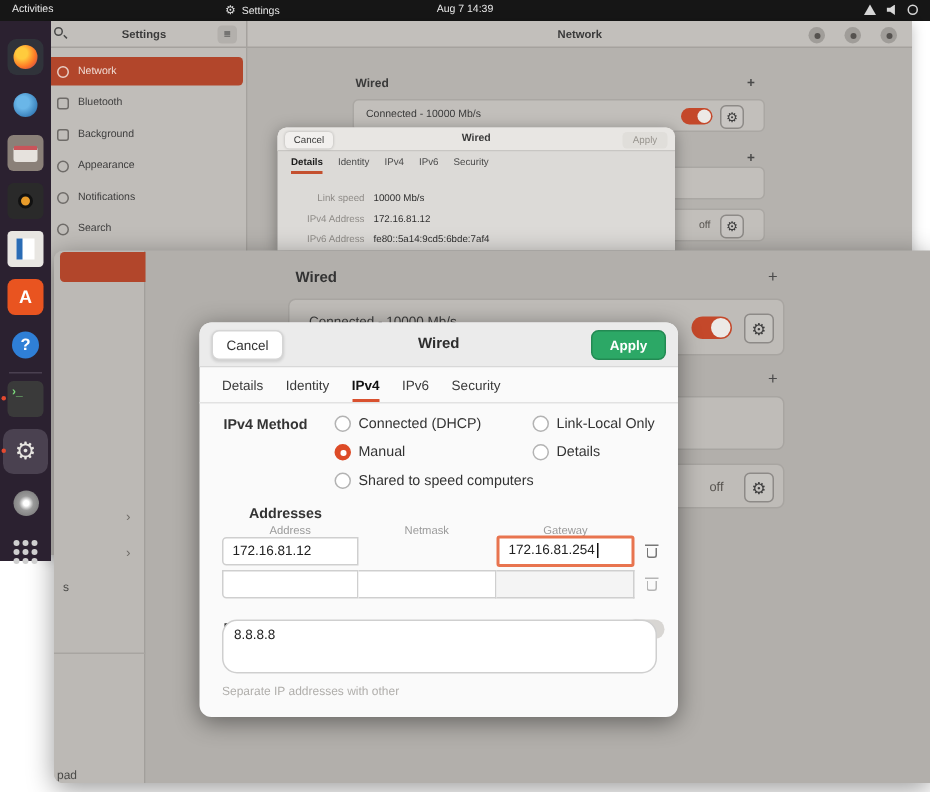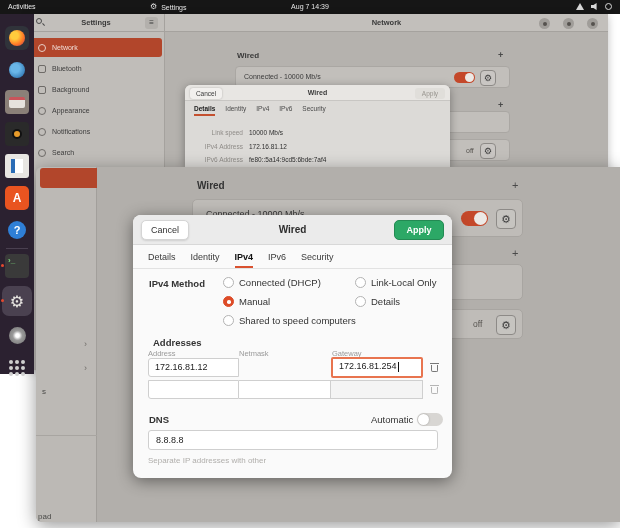--- a/index.html
+++ b/index.html
@@ -95,21 +95,21 @@
   .fg-apply { position:absolute; right:8px; top:5px; width:50px; height:20px; background:#2ca866; border:1px solid #238a53; border-radius:5px; font-size:9px; font-weight:bold; text-align:center; line-height:19px; color:#ffffff; }
   .fg-tabs { left:15px; top:37px; font-size:9px; color:#3a3a3a; }
   .fg-tabs .tab { margin-right:15px; padding-bottom:4px; }
   .fg-tabs .tab.active { border-bottom:2px solid #d9512f; color:#111; }
   .fg-sep { position:absolute; left:0; top:53px; width:100%; height:1px; background:#e2e2e2; }
   .bold { font-weight:bold; }
   .radio { position:absolute; width:11px; height:11px; border-radius:50%; border:1px solid #b3b3b3; background:#fff; }
   .radio.sel { background:#dd4b27; border-color:#dd4b27; }
   .radio.sel::after { content:""; position:absolute; left:3.2px; top:3.2px; width:3.6px; height:3.6px; border-radius:50%; background:#fff; }
   .rlabel { position:absolute; font-size:9.5px; color:#333; }
-  .colhdr { position:absolute; font-size:7.5px; color:#9a9a9a; text-align:left; }
+  .colhdr { position:absolute; font-size:7.5px; color:#9a9a9a; text-align:center; }
   .ipt { position:absolute; height:19px; border:1px solid #cfcfcf; background:#fff; font-size:9px; color:#222; line-height:17px; padding-left:6px; }
   .ipt.mid { border-left:none; }
   .ipt.focus { border:2px solid #e8744f; border-radius:2px; line-height:15px; }
   .ipt.dim { background:#f4f4f4; }
   .caret { display:inline-block; width:1px; height:10px; background:#111; vertical-align:middle; margin-left:1px; }
   .trashbtn { position:absolute; width:20px; height:19px; display:flex; align-items:center; justify-content:center; }
   .trash { position:relative; width:9px; height:10px; }
   .trash .lid { position:absolute; top:0; left:0; width:9px; height:1.5px; background:#777; }
   .trash .bod { position:absolute; top:2.5px; left:1px; width:7px; height:7px; border:1px solid #777; border-top:none; border-radius:0 0 2px 2px; }
   .trash.dim .lid { background:#b5b5b5; } .trash.dim .bod { border-color:#b5b5b5; }
@@ -284,21 +284,21 @@
     <span class="rlabel" style="left:106px; top:62px;">Connected (DHCP)</span>
     <span class="radio sel" style="left:90px; top:81px;"></span>
     <span class="rlabel" style="left:106px; top:81px;">Manual</span>
     <span class="radio" style="left:90px; top:100px;"></span>
     <span class="rlabel" style="left:106px; top:100px;">Shared to speed computers</span>
     <span class="radio" style="left:222px; top:62px;"></span>
     <span class="rlabel" style="left:238px; top:62px;">Link-Local Only</span>
     <span class="radio" style="left:222px; top:81px;"></span>
     <span class="rlabel" style="left:238px; top:81px;">Details</span>
 
-    <span class="rlabel bold" style="left:20px; top:122px;">Addresses</span>
+    <span class="rlabel bold" style="left:33px; top:122px;">Addresses</span>
     <span class="colhdr" style="left:15px; top:134px; width:91px;">Address</span>
     <span class="colhdr" style="left:106px; top:134px; width:91px;">Netmask</span>
     <span class="colhdr" style="left:199px; top:134px; width:90px;">Gateway</span>
 
     <span class="ipt" style="left:15px; top:143px; width:91px; border-radius:3px 0 0 3px;">172.16.81.12</span>
     <span class="ipt focus" style="left:198px; top:142px; width:92px; height:21px;"><span>172.16.81.254</span><span class="caret"></span></span>
     <span class="trashbtn" style="left:291px; top:143px;">
         <span class="trash">
           <span class="lid"></span>
           <span class="bod"></span>
@@ -313,21 +313,21 @@
           <span class="lid"></span>
           <span class="bod"></span>
         </span>
       </span>
 
     <span class="rlabel bold" style="left:16px; top:199px;">DNS</span>
     <span class="autolbl" style="left:238px; top:199px;">Automatic</span>
     <span class="toggle off" style="left:284px; top:198px; width:26px; height:13px;">
         <span class="knob" style="width:11px; height:11px;"></span>
       </span>
-    <span class="dnsipt" style="left:15px; top:215px; width:290px; height:20px; line-height:19px;">8.8.8.8</span>
+    <span class="dnsipt" style="left:15px; top:198px; width:290px; height:36px; line-height:19px;border-radius:10px;">8.8.8.8</span>
     <span class="helper" style="left:15px; top:241px;">Separate IP addresses with other</span>
   </div>
 
   <div class="dock">
     <div class="dock-item" style="top:12px; background:#30333a;">
         <span style="width:16px;height:16px;border-radius:50%;background:radial-gradient(circle at 35% 35%, #ffcb3d 25%, #ff7b26 60%, #b5335a 100%);"></span>
       </div>
     <div class="dock-item" style="top:44px;">
         <span style="width:16px;height:16px;border-radius:50%;background:radial-gradient(circle at 40% 40%, #6ab6e8 30%, #1b5f9e 100%);"></span>
       </div>

